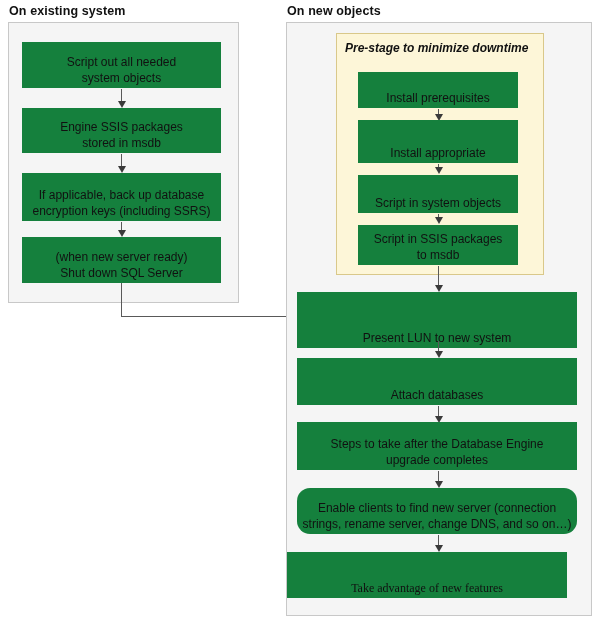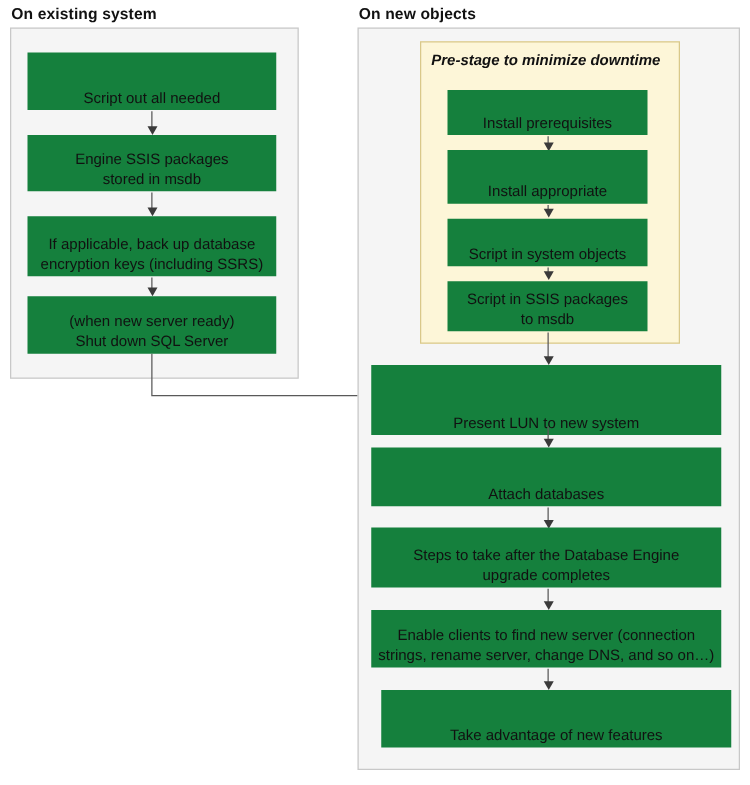--- a/index.html
+++ b/index.html
@@ -92,20 +92,21 @@
 </head>
 <body>
 
 <div class="panel-title" style="left:9px;top:4px;">On existing system</div>
 
 <div class="panel" style="left:8px;top:22px;width:231px;height:281px;"></div>
 
 <div class="node" style="left:22px;top:42px;width:199px;height:46px;">
   <div>
     <span>Script out all needed</span>
+    <span>system objects</span>
   </div>
 </div>
 <div class="arrow" style="left:121px;top:89px;height:13px;"></div>
 
 <div class="node" style="left:22px;top:108px;width:199px;height:45px;">
   <div>
     <span>Engine SSIS packages</span>
     <span>stored in msdb</span>
   </div>
 </div>
@@ -180,25 +181,25 @@
 <div class="arrow" style="left:438px;top:406px;height:11px;"></div>
 
 <div class="node" style="left:297px;top:422px;width:280px;height:48px;">
   <div>
     <span>Steps to take after the Database Engine</span>
     <span>upgrade completes</span>
   </div>
 </div>
 <div class="arrow" style="left:438px;top:471px;height:11px;"></div>
 
-<div class="node" style="left:297px;top:488px;width:280px;height:46px;">
+<div class="node" style="left:297px;top:488px;width:280px;height:46px;border-radius:13px;">
   <div>
     <span>Enable clients to find new server (connection</span>
     <span>strings, rename server, change DNS, and so on…)</span>
   </div>
 </div>
 <div class="arrow" style="left:438px;top:535px;height:11px;"></div>
 
-<div class="node" style="left:305px;top:552px;width:280px;height:46px;">
+<div class="node" style="left:287px;top:552px;width:280px;height:46px;font-family:Liberation Serif, serif;">
   <div>
     <span>Take advantage of new features</span>
   </div>
 </div>
 
 </body></html>

